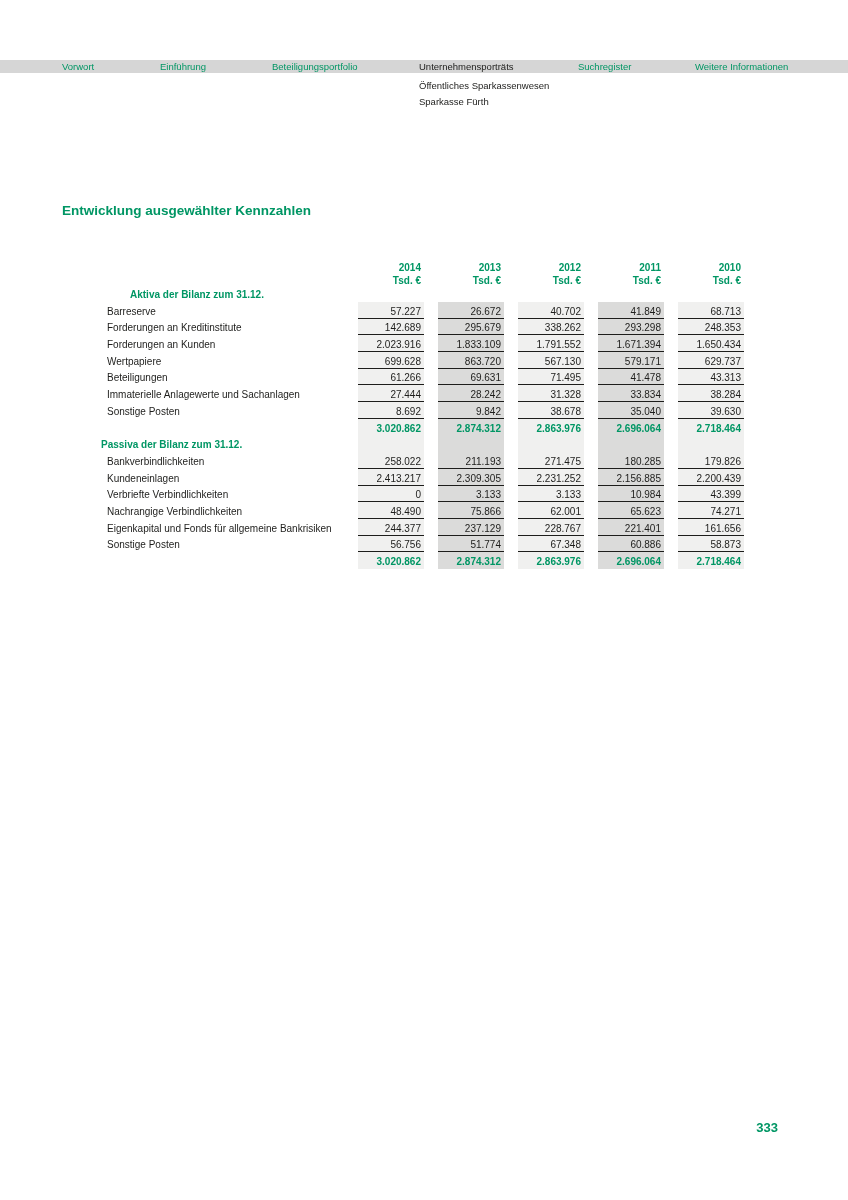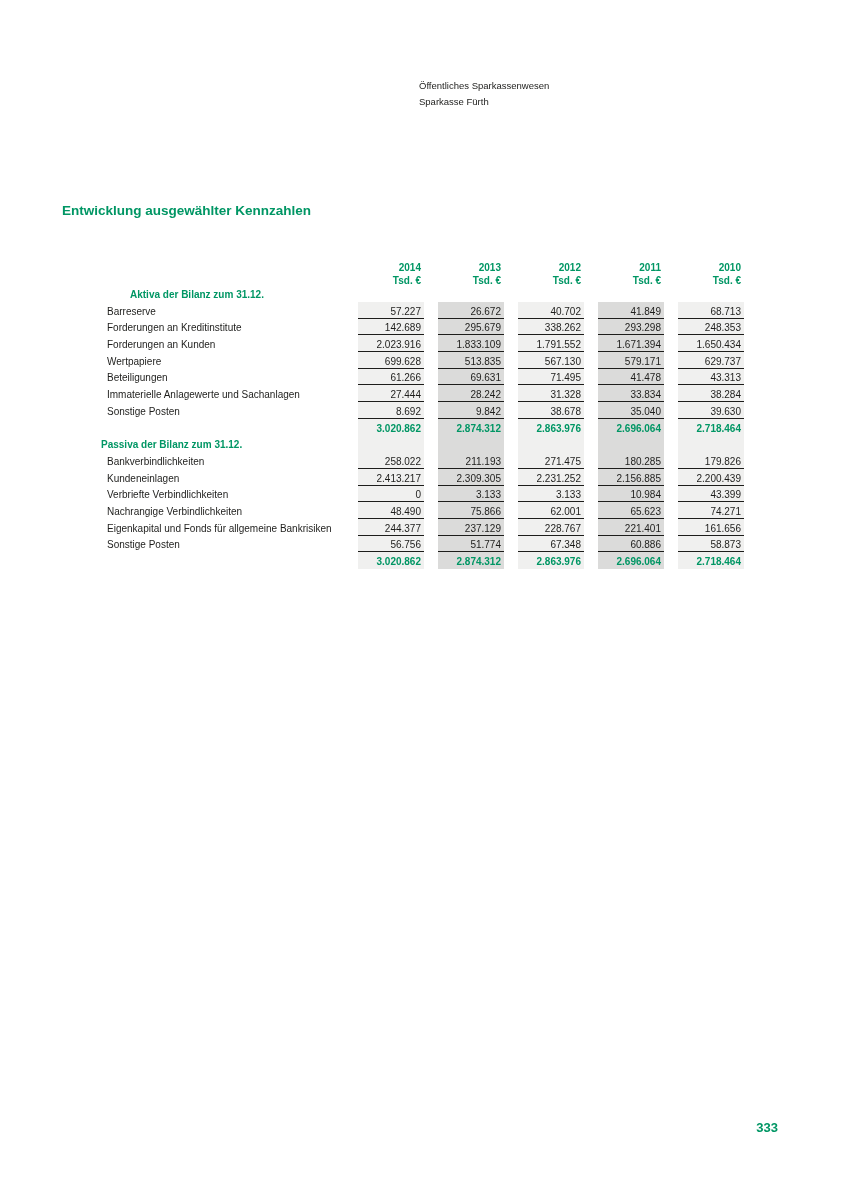--- a/index.html
+++ b/index.html
@@ -71,20 +71,28 @@
   .pagenum{
     position:absolute;top:1120px;right:70px;
     font-size:13px;font-weight:bold;color:var(--accent);
   }
 </style>
 </head>
 <body>
 
 <div class="page">
 
+  <div class="navband">
+    <span class="nav n0">Vorwort</span>
+    <span class="nav n1">Einführung</span>
+    <span class="nav n2">Beteiligungsportfolio</span>
+    <span class="nav n3 active">Unternehmensporträts</span>
+    <span class="nav n4">Suchregister</span>
+    <span class="nav n5">Weitere Informationen</span>
+  </div>
   <div class="subnav s0">Öffentliches Sparkassenwesen</div>
   <div class="subnav s1">Sparkasse Fürth</div>
 
   <div class="heading">Entwicklung ausgewählter Kennzahlen</div>
 
   <div class="tbl">
     <div class="band b0"></div>
     <div class="band b1 dark"></div>
     <div class="band b2"></div>
     <div class="band b3 dark"></div>
@@ -130,21 +138,21 @@
       <div class="lbl">Forderungen an Kunden</div>
       <div class="vcell num">2.023.916</div>
       <div class="vcell num">1.833.109</div>
       <div class="vcell num">1.791.552</div>
       <div class="vcell num">1.671.394</div>
       <div class="vcell num">1.650.434</div>
     </div>
     <div class="row h-data">
       <div class="lbl">Wertpapiere</div>
       <div class="vcell num">699.628</div>
-      <div class="vcell num">513.835</div>
+      <div class="vcell num">863.720</div>
       <div class="vcell num">567.130</div>
       <div class="vcell num">579.171</div>
       <div class="vcell num">629.737</div>
     </div>
     <div class="row h-data">
       <div class="lbl">Beteiligungen</div>
       <div class="vcell num">61.266</div>
       <div class="vcell num">69.631</div>
       <div class="vcell num">71.495</div>
       <div class="vcell num">41.478</div>

